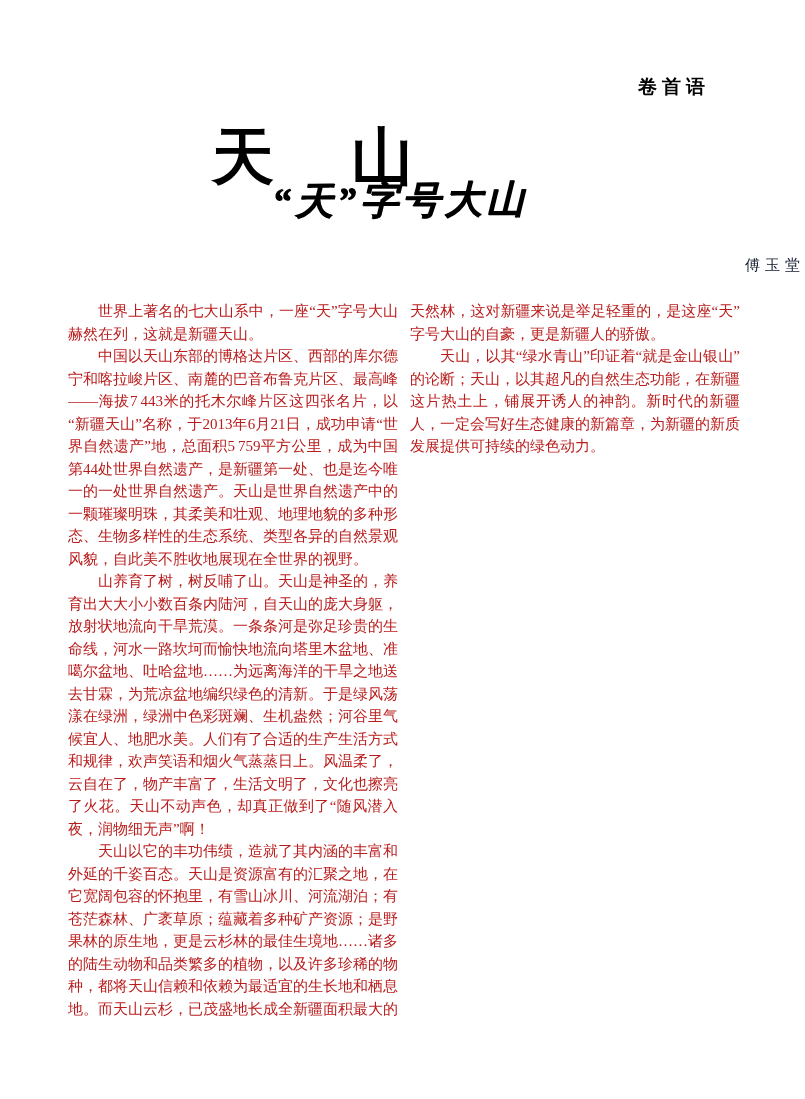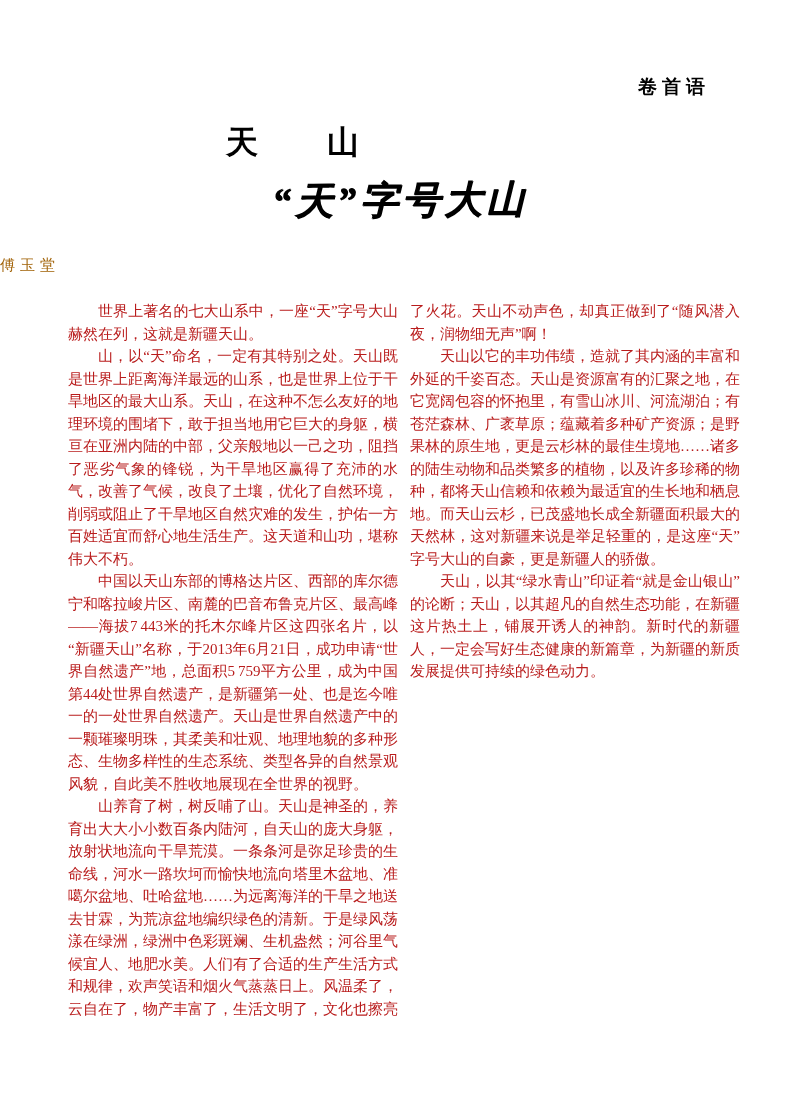--- a/index.html
+++ b/index.html
@@ -16,24 +16,24 @@
     position:absolute;
     top:74px;left:638px;
     font-size:19px;
     font-weight:600;
     letter-spacing:5px;
     color:#000000;
   }
   .title-block{position:absolute;top:0;left:0;width:805px;}
   .main-title{
     position:absolute;
-    top:126px;left:226px;
+    top:126px;left:212px;
     margin:0;
     font-family:"Liberation Sans","DejaVu Sans",sans-serif;
-    font-size:32px;
+    font-size:62px;
     font-weight:900;
     letter-spacing:30px;
     line-height:1;
     color:#000;
     white-space:nowrap;
     text-align:right;
   }
   .sub-title{
     position:absolute;
     top:180px;left:272px;
@@ -45,24 +45,24 @@
     letter-spacing:4px;
     color:#000;
     transform:rotate(-0.5deg);
     white-space:nowrap;
     text-shadow:0.6px 0.6px 0 #000;
   }
   .author{
     position:absolute;
     top:256px;left:0;
     width:805px;
-    text-align:left;
+    text-align:right;
     font-size:15px;
     letter-spacing:5px;
-    color:#a16207;
+    color:#0f172a;
   }
   .article-body{
     position:absolute;
     top:300px;left:68px;
     width:672px;height:722px;
     column-count:2;
     column-gap:12px;
     column-fill:auto;
     overflow:hidden;
     font-size:15px;
@@ -86,21 +86,20 @@
   <div class="section-label">卷首语</div>
 
   <div class="title-block">
     <h1 class="main-title">天 山</h1>
     <h2 class="sub-title">“天”字号大山</h2>
     <div class="author">傅玉堂</div>
   </div>
 
   <div class="article-body">
     <p>世界上著名的七大山系中，一座“天”字号大山赫然在列，这就是新疆天山。</p>
-    <p>山，以“天”命名，一定有其特别之处。天山既是世界上距离海洋最远的山系，也是世界上位于干旱地区的最大山系。天山，在这种不怎么友好的地理环境的围堵下，敢于担当地用它巨大的身躯，横亘在亚洲内陆的中部，父亲般地以一己之功，阻挡了恶劣气象的锋锐，为干旱地区赢得了充沛的水气，改善了气候，改良了土壤，优化了自然环境，削弱或阻止了干旱地区自然灾难的发生，护佑一方百姓适宜而舒心地生活生产。这天道和山功，堪称伟大不朽。</p>
     <p>中国以天山东部的博格达片区、西部的库尔德宁和喀拉峻片区、南麓的巴音布鲁克片区、最高峰——海拔7 443米的托木尔峰片区这四张名片，以“新疆天山”名称，于2013年6月21日，成功申请“世界自然遗产”地，总面积5 759平方公里，成为中国第44处世界自然遗产，是新疆第一处、也是迄今唯一的一处世界自然遗产。天山是世界自然遗产中的一颗璀璨明珠，其柔美和壮观、地理地貌的多种形态、生物多样性的生态系统、类型各异的自然景观风貌，自此美不胜收地展现在全世界的视野。</p>
     <p>山养育了树，树反哺了山。天山是神圣的，养育出大大小小数百条内陆河，自天山的庞大身躯，放射状地流向干旱荒漠。一条条河是弥足珍贵的生命线，河水一路坎坷而愉快地流向塔里木盆地、准噶尔盆地、吐哈盆地……为远离海洋的干旱之地送去甘霖，为荒凉盆地编织绿色的清新。于是绿风荡漾在绿洲，绿洲中色彩斑斓、生机盎然；河谷里气候宜人、地肥水美。人们有了合适的生产生活方式和规律，欢声笑语和烟火气蒸蒸日上。风温柔了，云自在了，物产丰富了，生活文明了，文化也擦亮了火花。天山不动声色，却真正做到了“随风潜入夜，润物细无声”啊！</p>
     <p>天山以它的丰功伟绩，造就了其内涵的丰富和外延的千姿百态。天山是资源富有的汇聚之地，在它宽阔包容的怀抱里，有雪山冰川、河流湖泊；有苍茫森林、广袤草原；蕴藏着多种矿产资源；是野果林的原生地，更是云杉林的最佳生境地……诸多的陆生动物和品类繁多的植物，以及许多珍稀的物种，都将天山信赖和依赖为最适宜的生长地和栖息地。而天山云杉，已茂盛地长成全新疆面积最大的天然林，这对新疆来说是举足轻重的，是这座“天”字号大山的自豪，更是新疆人的骄傲。</p>
     <p>天山，以其“绿水青山”印证着“就是金山银山”的论断；天山，以其超凡的自然生态功能，在新疆这片热土上，铺展开诱人的神韵。新时代的新疆人，一定会写好生态健康的新篇章，为新疆的新质发展提供可持续的绿色动力。</p>
 
   </div>
 
 </div>
 
 </body></html>

